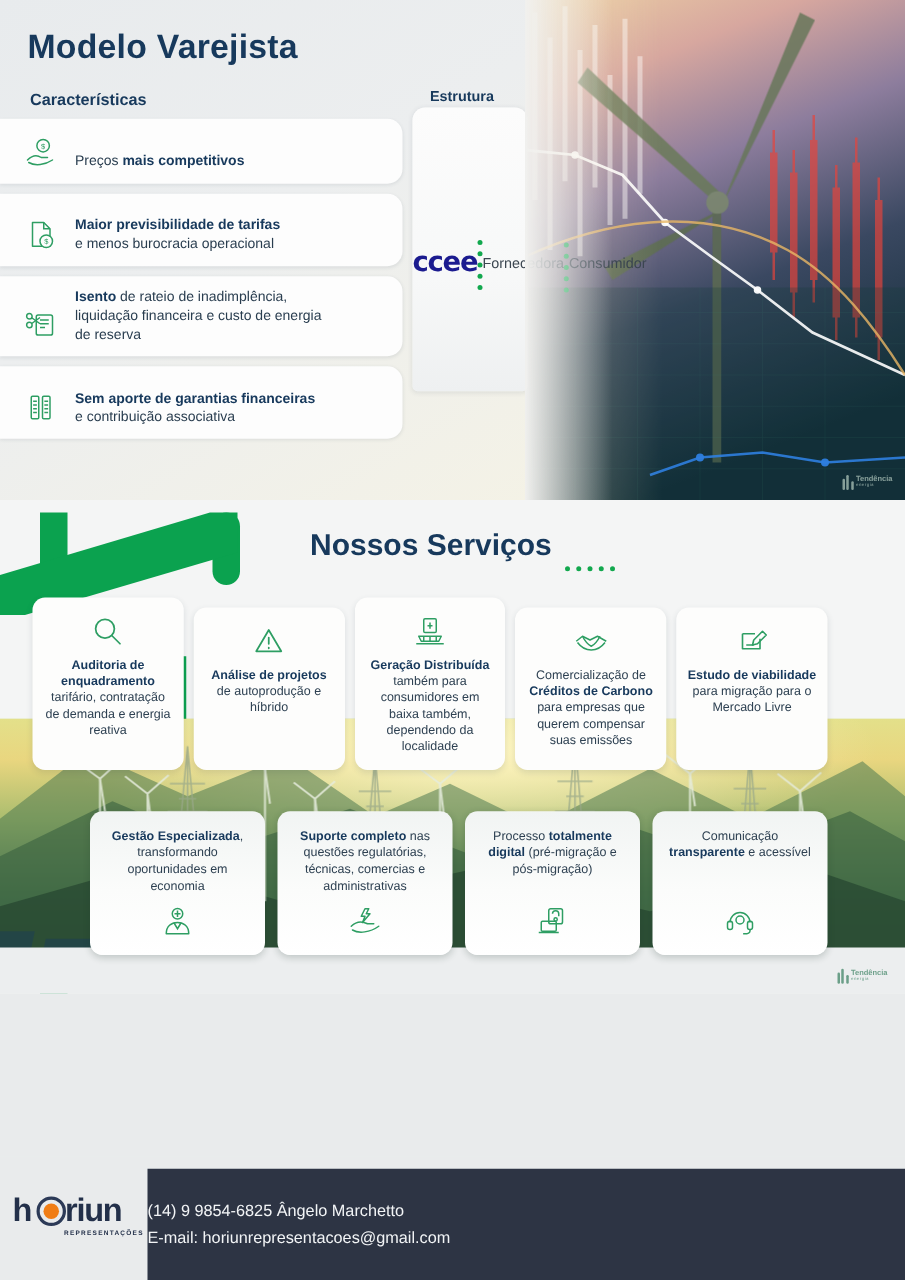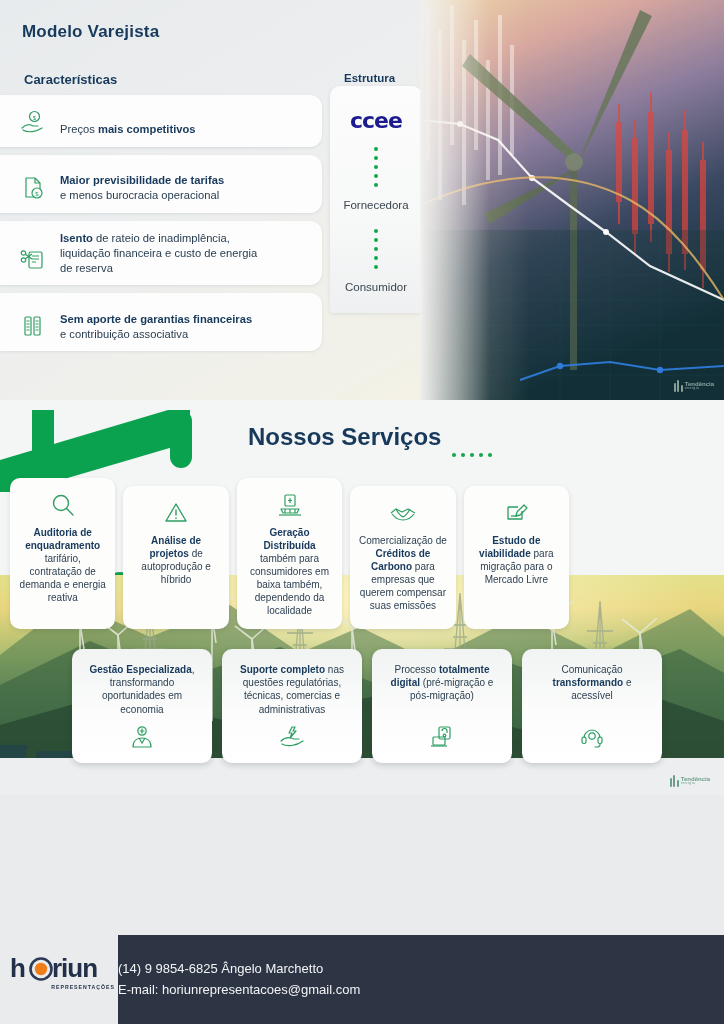--- a/index.html
+++ b/index.html
@@ -33,21 +33,21 @@
   }
   .hero-img .fade-left {
     position:absolute; left:0; top:0; width:70px; height:100%;
     background: linear-gradient(90deg, rgba(240,240,238,1) 0%, rgba(240,240,238,0.55) 45%, rgba(240,240,238,0) 100%);
     z-index: 9;
   }
   .hero-svg { position: absolute; left:0; top:0; }
 
   .page-title {
     position: absolute; left: 22px; top: 22px;
-    font-size: 17px; font-weight: bold; color: #17395c;
+    font-size: 27px; font-weight: bold; color: #17395c;
     letter-spacing: .2px;
   }
   .sub-label-carac {
     position: absolute; left: 24px; top: 72px;
     font-size: 13px; font-weight: bold; color: #17395c;
   }
   .sub-label-estr {
     position: absolute; left: 344px; top: 72px;
     font-size: 11.5px; font-weight: bold; color: #17395c;
   }
@@ -71,21 +71,21 @@
   .feature-card .ftext { font-size: 11.2px; color: #293d4f; line-height: 1.32; }
   .feature-card .ftext b { color: #17395c; }
 
   
   .estrutura-col {
     position: absolute; left: 330px; top: 86px;
     width: 92px; height: 227px;
     background: linear-gradient(180deg,#fcfcfc 0%,#f7f8f8 60%,#eef0f1 100%);
     border-radius: 10px 10px 4px 4px;
     box-shadow: 0 1px 4px rgba(40,60,80,.10);
-    display: flex; flex-direction: column; align-items: center;
+    display: flex; flex-direction: row; align-items: center;
     padding-top: 22px;
   }
   .ccee-logo {
     font-size: 22px; font-weight: 900; color: #1b1b8f;
     letter-spacing: -1px; font-family: "DejaVu Sans", sans-serif;
   }
   .dot-chain { display: flex; flex-direction: column; align-items: center; gap: 5px; margin: 14px 0 12px; }
   .dot-chain i { width: 4px; height: 4px; border-radius: 50%; background: #12a84e; display: block; }
   .estr-node { font-size: 11.5px; color: #3b4650; }
 
@@ -121,21 +121,21 @@
   .landscape {
     position: absolute; left: 0; top: 175px; width: 724px; height: 205px;
     overflow: hidden;
     background: linear-gradient(180deg,#cfd86a 0%,#e8d98a 18%,#8fa86a 45%,#3f6b4c 72%,#2b4f3c 100%);
   }
   .services-footer-bg {
     position: absolute; left: 0; top: 380px; width: 724px; height: 15px;
     background: #eceeef;
   }
 
-  .svc-row-top { position: absolute; left: 10px; top: 478px; width: 559px; display: flex; gap: 8px; }
+  .svc-row-top { position: absolute; left: 26px; top: 478px; width: 636px; display: flex; gap: 8px; }
   .svc-card-top {
     width: 135px; background: #fdfdfc;
     border-radius: 10px; padding: 12px 8px 12px;
     box-shadow: 0 2px 5px rgba(40,60,80,.13);
     text-align: center;
     display: flex; flex-direction: column; align-items: center;
   }
   .svc-card-top .sicon { height: 30px; margin-bottom: 6px; display:flex; align-items:center; justify-content:center; }
   .svc-card-top .stext { font-size: 10px; color: #2e4152; line-height: 1.3; }
   .svc-card-top .stext b { color: #17395c; }
@@ -582,21 +582,21 @@
           <path d="M13 6 a2.5 2.5 0 0 1 5 0 v2"></path>
           <circle cx="15.5" cy="10.5" r="1.3"></circle>
           <rect x="4" y="12" width="12" height="8" rx="1"></rect>
           <path d="M2 21 h16"></path>
         </svg>
       </span>
     </div>
 
     <div class="svc-card-bot">
       <span class="stext">
-        <span>Comunicação </span><b>transformando</b><span> e acessível</span>
+        <span>Comunicação </span><b>transparente</b><span> e acessível</span>
       </span>
       <span class="sicon">
         <svg width="26" height="24" viewBox="0 0 26 24" fill="none" stroke="#2e9e63" stroke-width="1.2">
           <path d="M5 13 a8 8 0 0 1 16 0"></path>
           <rect x="3" y="12" width="4" height="6.5" rx="1.8"></rect>
           <rect x="19" y="12" width="4" height="6.5" rx="1.8"></rect>
           <path d="M21 18.5 v1 a2.5 2.5 0 0 1 -2.5 2.5 h-3"></path>
           <circle cx="13" cy="11" r="3.2"></circle>
         </svg>
       </span>

